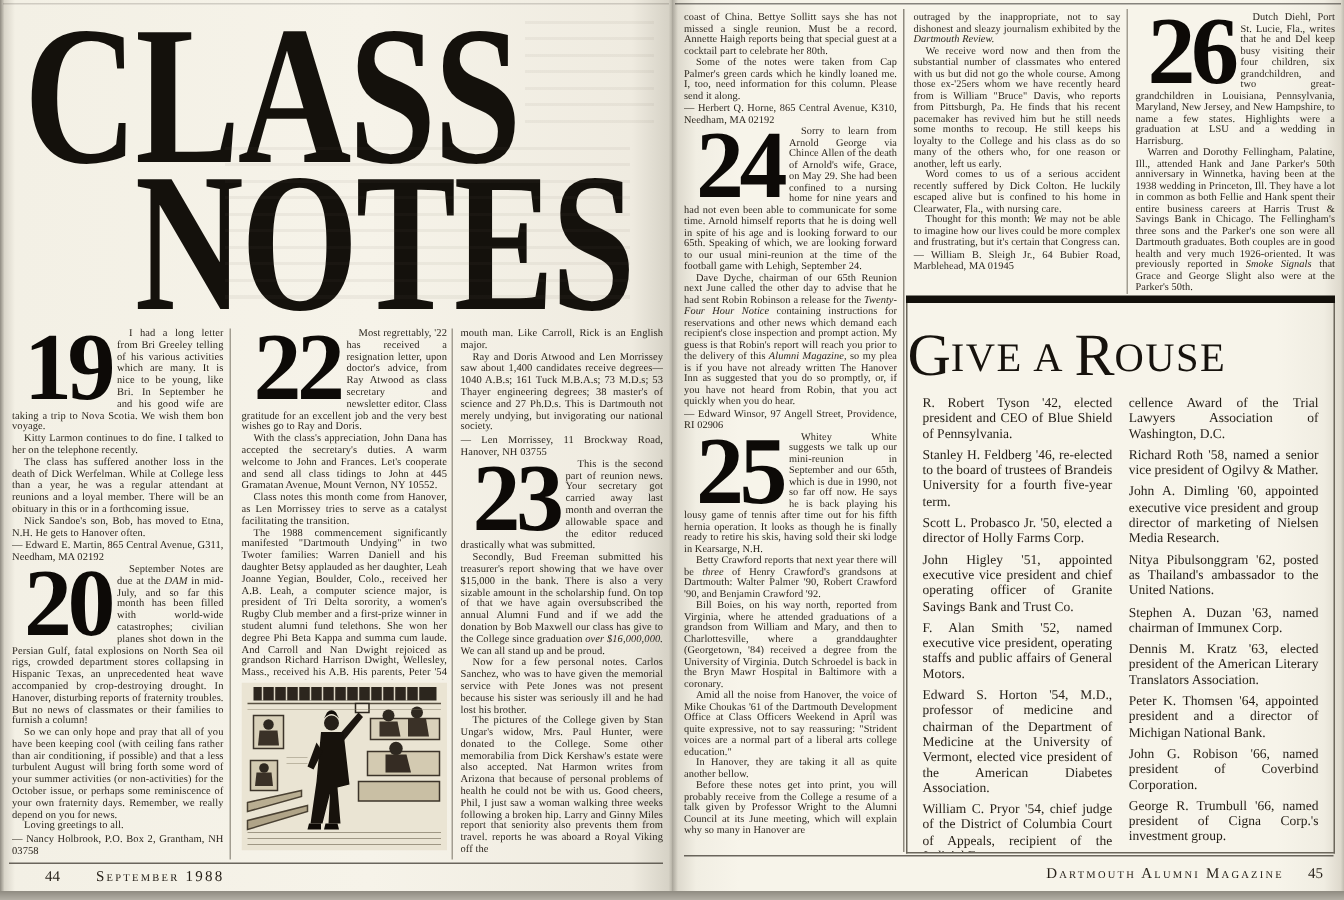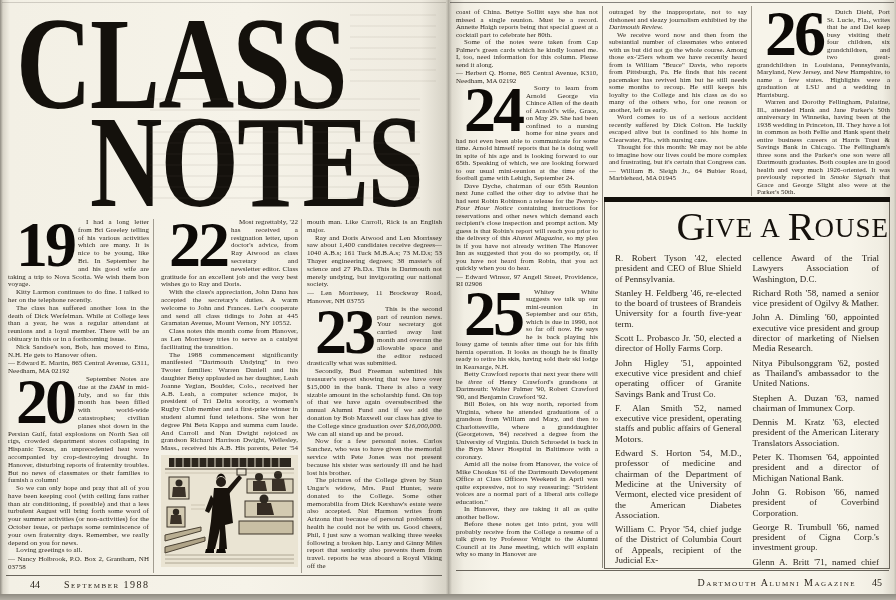--- a/index.html
+++ b/index.html
@@ -51,21 +51,21 @@
   .page-left .rv1{left:153px;top:219px;height:354px}
   .page-left .rv2{left:301px;top:219px;height:354px}
   .page-right .rv1{left:154px;top:6px;height:562px;background:#8f8a7e}
   .page-right .rv2{left:303px;top:6px;height:190px}
 
   .figure{position:absolute;left:161px;top:455px;width:137px;height:112px}
   .figure svg{width:100%;height:100%}
 
   .rouse-bar{position:absolute;left:156px;top:197px;width:286px;height:5px;background:#13100b}
   .rouse-box{position:absolute;left:156px;top:202px;width:284px;height:366px;border:1px solid #6b665b;border-top:none;overflow:hidden}
-  .rouse-title{text-align:right;margin-top:8px;color:#16120d;white-space:nowrap}
+  .rouse-title{text-align:left;margin-top:18px;color:#16120d;white-space:nowrap}
   .rouse-title .big{font-size:40px;line-height:34px;vertical-align:-3px}
   .rouse-title .sm{font-size:27px;letter-spacing:1px}
   .rouse-title .gap{display:inline-block;width:7px}
   .rouse-cols{display:flex;gap:11px;padding:9px 10px 0 10px}
   .rouse-col{flex:1;min-width:0}
   .rouse-entry{font-size:9px;line-height:10.3px;text-align:justify;margin:0 0 4px;hyphens:auto}
 
   .pg-rule{position:absolute;height:1px;background:#47423a}
   .page-left .pg-rule{left:6px;top:575px;width:436px;opacity:.8}
   .page-right .pg-rule{left:8px;top:570px;width:433px;opacity:.8}

